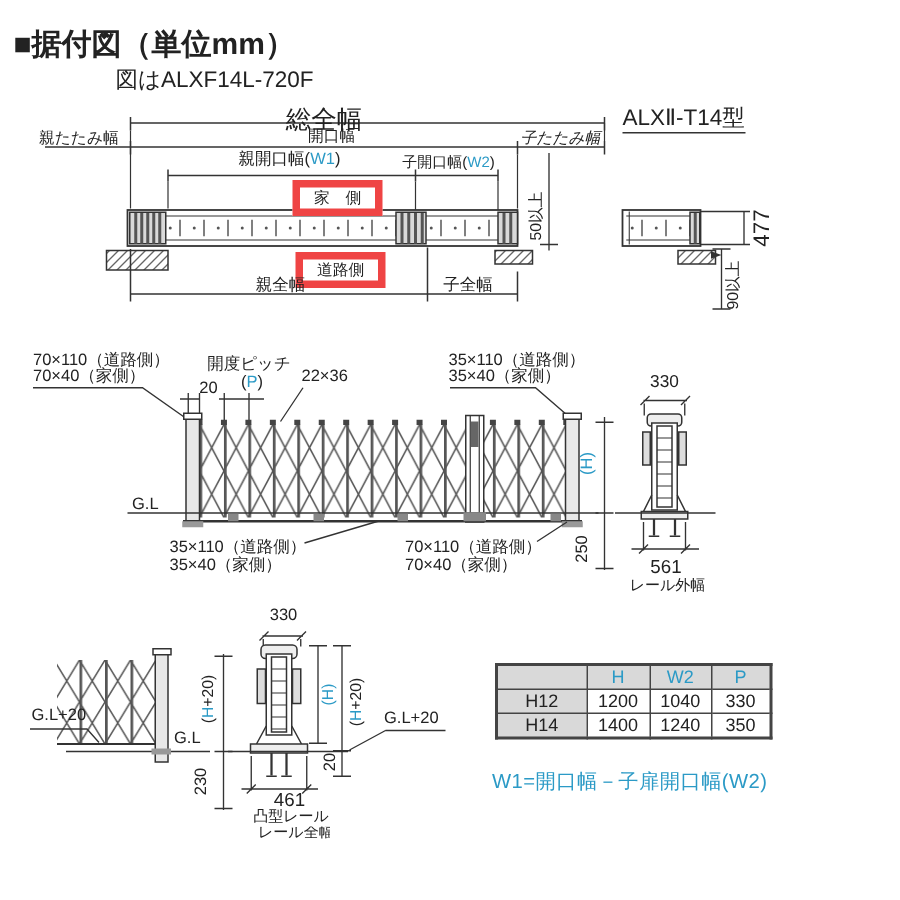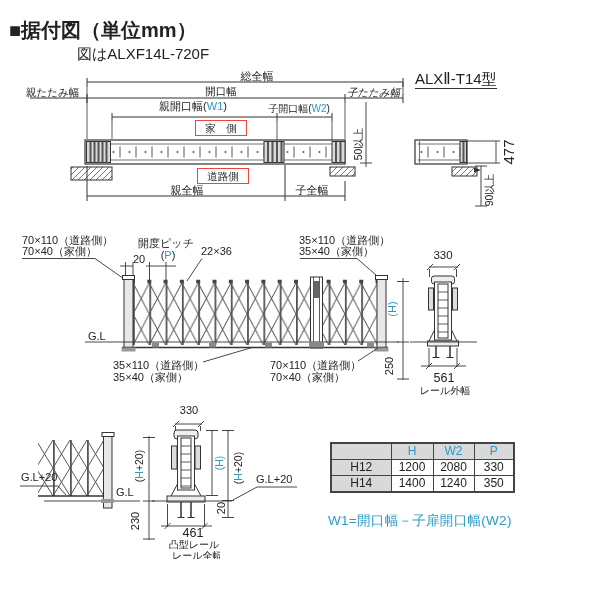--- a/index.html
+++ b/index.html
@@ -3,21 +3,21 @@
 <meta charset="utf-8">
 <style>
   html,body{margin:0;padding:0;background:#fff;}
   .canvas{position:relative;width:588px;height:600px;background:#ffffff;overflow:hidden;
           font-family:"Liberation Sans","DejaVu Sans",sans-serif;color:#222;}
   svg{position:absolute;left:0;top:0;}
   .lbl{position:absolute;white-space:nowrap;line-height:1;}
   .c{transform:translateX(-50%);}
   .rot{position:absolute;white-space:nowrap;line-height:1;transform:translate(-50%,-50%) rotate(-90deg);}
   .accent{color:var(--accent,#2b9ac6);}
-  .boxed{position:absolute;border:1px solid #ef4444;background:#fff;display:flex;align-items:center;justify-content:center;line-height:1;}
+  .boxed{position:absolute;border:5px solid #ef4444;background:#fff;display:flex;align-items:center;justify-content:center;line-height:1;}
   .model{border-bottom:1.5px solid #333;padding-bottom:2px;}
   .clip{position:absolute;overflow:hidden;}
   table.spec{position:absolute;left:330px;top:442px;border-collapse:collapse;font-size:12px;color:#222;
              border:2px solid #444;table-layout:fixed;}
   table.spec th,table.spec td{border:1px solid #444;text-align:center;padding:0;height:15px;line-height:15px;font-weight:normal;}
   table.spec th{background:var(--thead-bg,#d9d9d9);color:var(--accent,#2b9ac6);}
   table.spec td.rowhead{background:var(--thead-bg,#d9d9d9);}
 </style>
 </head>
 <body>
@@ -156,21 +156,21 @@
       <path d="M228,430 V518 M222,430.5 H234 M222,500.5 H234 M222,517.5 H234" stroke-width="0.9"></path>
       <path d="M257,487 H297 M257,487 L233,500" stroke-width="0.9"></path>
       <path d="M167.5,504 V527 M204.5,504 V527 M161,526 H212 M164.5,529 L170.5,523 M201.5,529 L207.5,523" stroke-width="0.9"></path>
     </g>
   </svg>
 
   <div class="lbl" style="left:9px;top:20px;font-size:20px;font-weight:bold;">■据付図（単位mm）</div>
   <div class="lbl" style="left:33px;top:46px;font-size:15px;margin-left:44px;">図はALXF14L-720F</div>
   <div class="lbl model" style="left:415px;top:71px;font-size:15px;">ALXⅡ-T14型</div>
 
-  <div class="lbl c" style="left:216px;top:71px;font-size:11px;margin-left:41px;">総全幅</div>
+  <div class="lbl c" style="left:216px;top:71px;font-size:17px;">総全幅</div>
   <div class="lbl" style="left:26px;top:87px;font-size:10.5px;">親たたみ幅</div>
   <div class="lbl c" style="left:221px;top:86px;font-size:10.5px;">開口幅</div>
   <div class="lbl" style="left:347px;top:87px;font-size:10.5px;font-style:italic;">子たたみ幅</div>
   <div class="lbl c" style="left:193px;top:101px;font-size:11px;"><span>親開口幅(</span><span class="accent">W1</span><span>)</span></div>
   <div class="lbl c" style="left:299px;top:104px;font-size:10px;"><span>子開口幅(</span><span class="accent">W2</span><span>)</span></div>
   <div class="boxed" style="left:195px;top:120px;width:50px;height:14px;font-size:10.5px;">家　側</div>
   <div class="boxed" style="left:197px;top:168px;width:50px;height:14px;font-size:10.5px;">道路側</div>
   <div class="lbl c" style="left:187px;top:185px;font-size:11px;">親全幅</div>
   <div class="lbl c" style="left:312px;top:185px;font-size:11px;">子全幅</div>
   <div class="rot" style="left:358px;top:144px;font-size:10.5px;">50以上</div>
@@ -223,21 +223,21 @@
     <tbody>
         <tr>
       <th></th>
       <th>H</th>
       <th>W2</th>
       <th>P</th>
     </tr>
     <tr>
       <td class="rowhead">H12</td>
       <td>1200</td>
-      <td>2080</td>
+      <td>1040</td>
       <td>330</td>
     </tr>
     <tr>
       <td class="rowhead">H14</td>
       <td>1400</td>
       <td>1240</td>
       <td>350</td>
     </tr>
   </tbody>
     </table>

